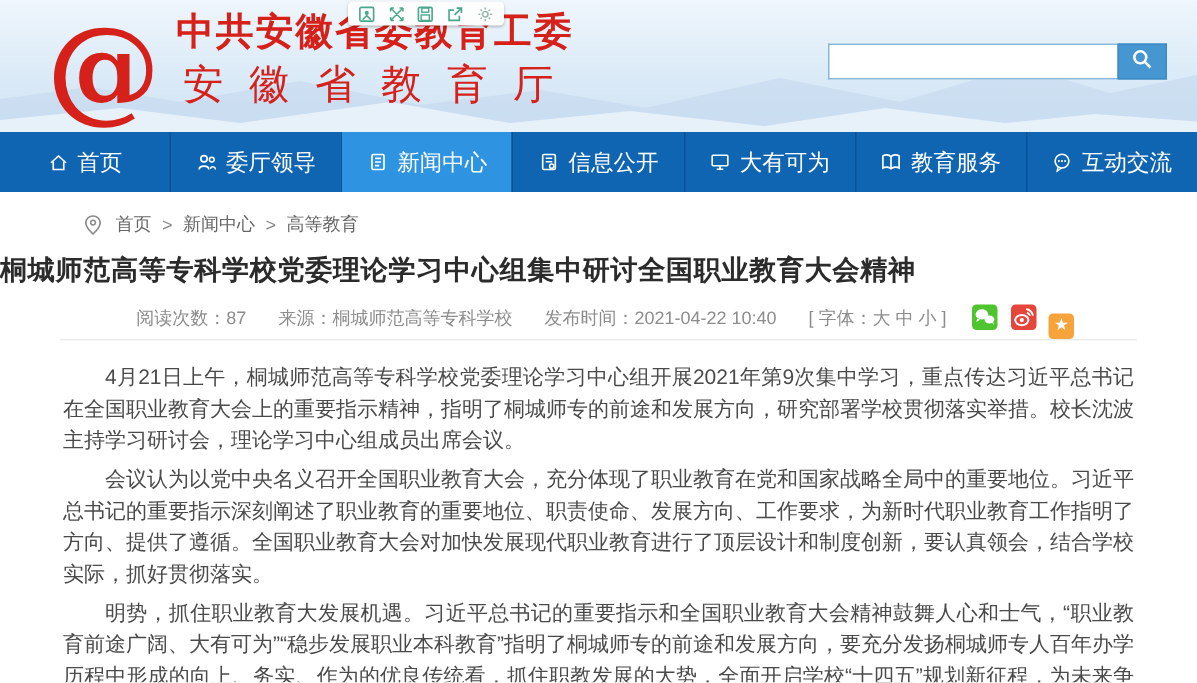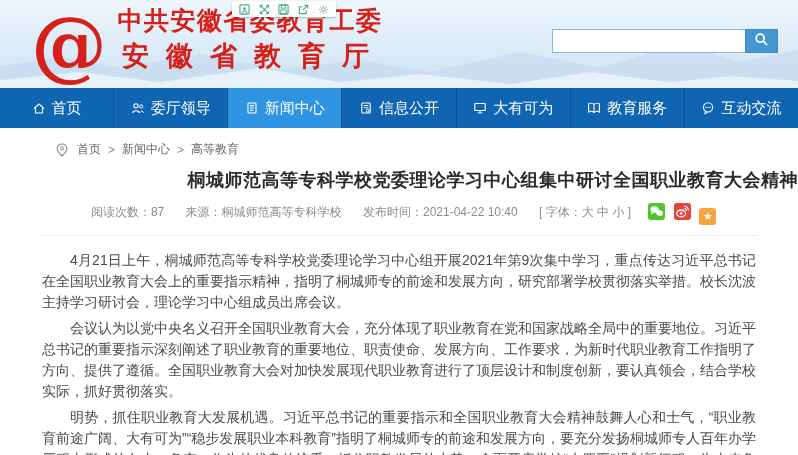--- a/index.html
+++ b/index.html
@@ -16,21 +16,21 @@
     overflow:hidden;
   }
   .mountains { position:absolute; left:0; bottom:0; width:798px; height:60px; }
   .brand { position:absolute; left:28px; top:4px; display:flex; align-items:flex-start; }
   .logo {
     width:82px; height:80px; color:#d6201a; font-weight:bold;
     font-family:"DejaVu Serif",serif; font-size:76px; line-height:84px; text-align:center;
   }
   .brand-text { margin-left:6px; width:268px; }
   .org1 { font-size:25px; font-weight:bold; color:#d6201a; letter-spacing:1.5px; white-space:nowrap;text-align:center; }
-  .org2 { font-size:27px; font-weight:bold; color:#d6201a; letter-spacing:17px; white-space:nowrap; margin-top:1px; text-indent:6px; }
+  .org2 { font-size:27px; font-weight:normal; color:#d6201a; letter-spacing:17px; white-space:nowrap; margin-top:1px; text-indent:6px; }
   .site-url { font-size:15px; font-weight:bold; color:#d6201a; text-align:center; letter-spacing:1px; margin-top:1px; }
 
   .overlay-toolbar {
     position:absolute; left:232px; top:1px; width:104px; height:16px; z-index:5;
     background:#fdfdfd; border-radius:3px; box-shadow:0 1px 2px rgba(0,0,0,.25);
     display:flex; align-items:center; justify-content:space-around; padding:0 3px;
   }
   .overlay-toolbar svg { display:block; }
 
   .search-bar { position:absolute; right:20px; top:29px; display:flex; height:24px; }
@@ -58,26 +58,26 @@
   .breadcrumb {
     display:flex; align-items:center; gap:6px; padding:13px 0 6px 56px;
     font-size:12px; color:#666;
   }
   .breadcrumb a { color:#666; text-decoration:none; cursor:pointer; }
   .crumb-sep { color:#888; margin:0 1px; }
   .pin-icon { display:flex; margin-right:3px; }
 
   
   .article-title {
-    margin-top:4px; text-align:right; font-size:18px; font-weight:bold;
+    margin-top:4px; text-align:left; font-size:18px; font-weight:bold;
     color:#2b2b2b; letter-spacing:.5px;
   }
   .article-meta {
     margin:11px 40px 0; text-align:center; font-size:12px; color:#8c8c8c;
-    padding-bottom:10px; border-bottom:1px solid #ececec; white-space:nowrap;
+    border-bottom:1px solid #ececec; white-space:nowrap;
   }
   .mgroup { margin:0 9px; }
   .font-ctl { cursor:pointer; }
   .share-icon {
     display:inline-block; width:17px; height:17px; border-radius:3px;
     vertical-align:-4px; margin-left:5px; text-align:center; cursor:pointer;
   }
   .share-wechat { background:#4fc42f; }
   .share-weibo  { background:#e6453c; }
   .share-star   { background:#f6a33b; color:#fff; font-size:11px; line-height:17px; }

